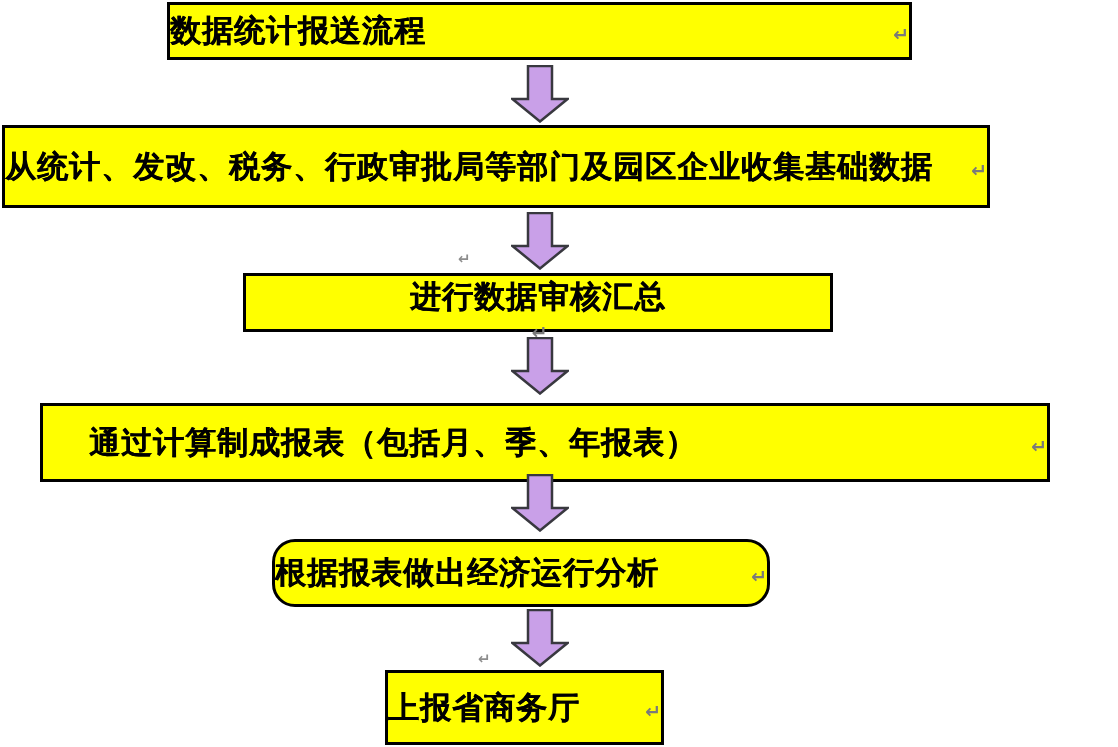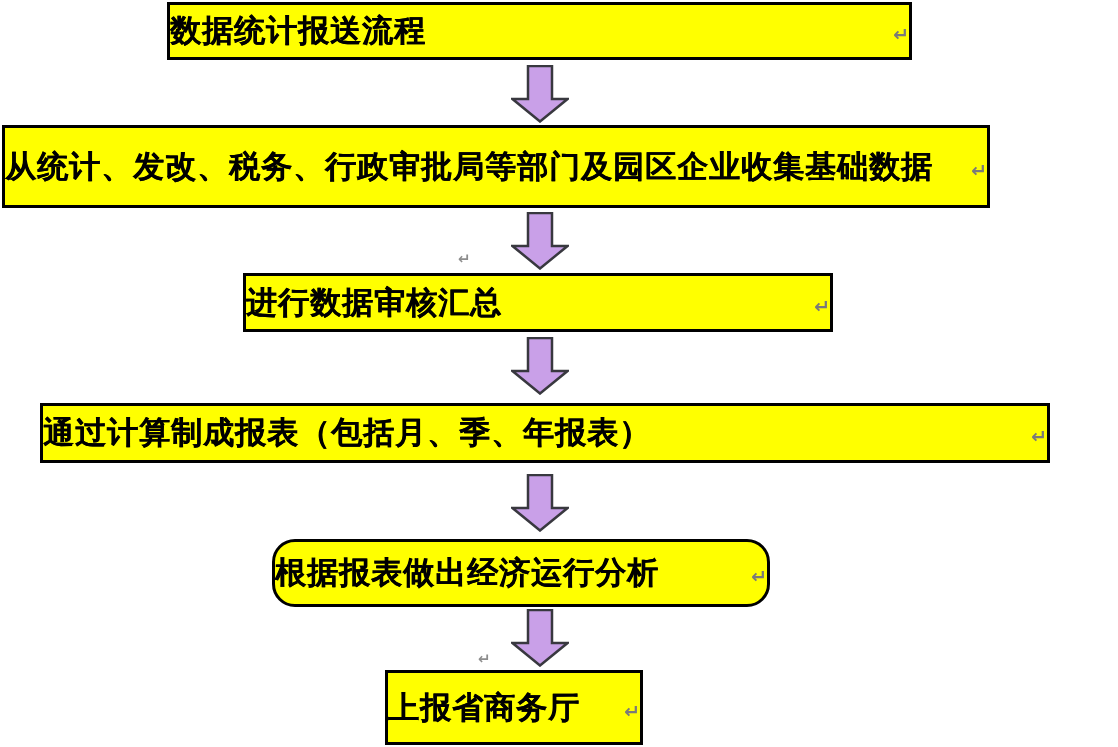--- a/index.html
+++ b/index.html
@@ -57,24 +57,24 @@
   }
   .arrow polygon{
     fill:var(--arrow-fill);
     stroke:var(--arrow-border);
     stroke-width:2.5;
     stroke-linejoin:miter;
   }
   
   #box1{left:167px;top:2px;  width:745px; height:58px;}
   #box2{left:2px;  top:125px;width:988px;height:83px;}
-  #box3{left:243px;top:273px;width:590px; height:59px;}
-  #box4{left:40px; top:403px;width:1010px;height:60px;}
+  #box3{left:243px;top:273px;width:590px; height:59px;flex-direction:column;}
+  #box4{left:40px; top:403px;width:1010px;height:79px;padding-left:46px;}
   #box5{left:272px;top:539px;width:498px; height:68px;border-radius:23px;}
-  #box6{left:385px;top:670px;width:258px; height:75px;}
+  #box6{left:385px;top:670px;width:279px; height:75px;}
   #arrow1{top:65px;}
   #arrow2{top:212px;}
   #arrow3{top:337px;}
   #arrow4{top:474px;}
   #arrow5{top:609px;}
   #fmark1{left:458px;top:250px;}
   #fmark2{left:478px;top:650px;}
 </style>
 </head>
 <body>

